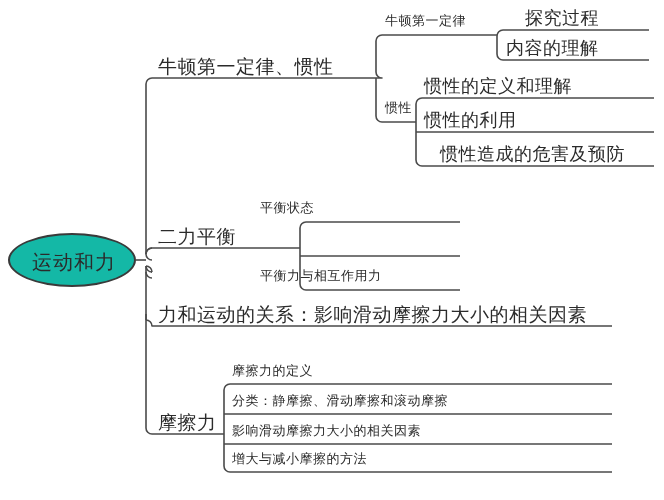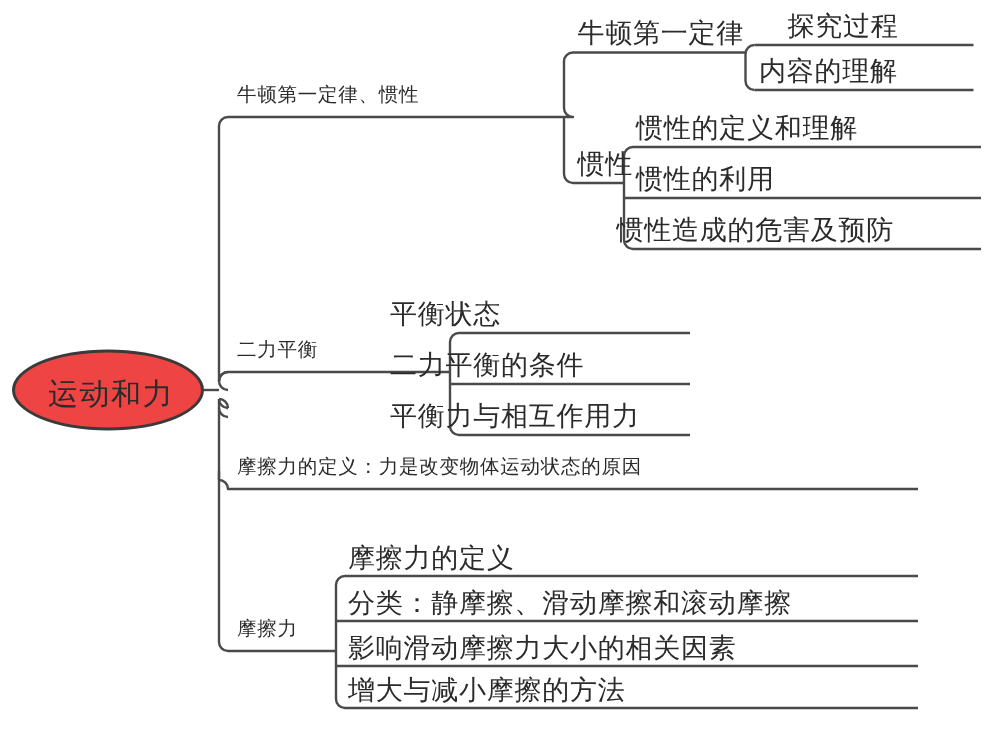--- a/index.html
+++ b/index.html
@@ -32,38 +32,38 @@
   }
   
   #root-node {
     position: absolute;
     left: 8px;
     top: 233px;
     width: 128px;
     height: 54px;
     border: 2px solid #3a3a3a;
     border-radius: 50% / 50%;
-    background: #ef4444;
+    background: #14b8a6;
     box-sizing: border-box;
   }
   #root-label {
     position: absolute;
     left: 0;
     top: 0;
     width: 128px;
     height: 54px;
     display: flex;
     align-items: center;
     justify-content: center;
     font-size: 20px;
     color: #2b2b2b;
     letter-spacing: 1px;
   }
-  .lvl2 { font-size: 13px; }
-  .lvl3 { font-size: 18px; }
+  .lvl2 { font-size: 19px; }
+  .lvl3 { font-size: 13px; }
   .lvl4 { font-size: 18px; }
   #watermark {
     position: absolute;
     left: 468px;
     top: 462px;
     font-size: 19px;
     color: #c9c9c9;
     white-space: nowrap;
     letter-spacing: 1px;
   }
@@ -132,41 +132,40 @@
   </svg>
 
   <div id="root-node">
     <div id="root-label">运动和力</div>
   </div>
 
   <div class="node-text lvl2" style="left:158px; top:57px;">牛顿第一定律、惯性</div>
 
   <div class="node-text lvl2" style="left:158px; top:227px;text-align:center;">二力平衡</div>
 
-  <div class="node-text lvl2" style="left:158px; top:305px;">摩擦力的定义：力是改变物体运动状态的原因</div>
+  <div class="node-text lvl2" style="left:158px; top:305px;">力和运动的关系：影响滑动摩擦力大小的相关因素</div>
 
   <div class="node-text lvl2" style="left:158px; top:413px;">摩擦力</div>
 
   <div class="node-text lvl3" style="left:385px; top:14px;">牛顿第一定律</div>
 
   <div class="node-text lvl3" style="left:385px; top:101px;">惯性</div>
 
   <div class="node-text lvl4" style="left:506px; top:9px;margin-left:19px;">探究过程</div>
 
   <div class="node-text lvl4" style="left:506px; top:39px;">内容的理解</div>
 
   <div class="node-text lvl4" style="left:424px; top:77px;">惯性的定义和理解</div>
 
   <div class="node-text lvl4" style="left:424px; top:111px;">惯性的利用</div>
 
-  <div class="node-text lvl4" style="left:411px; top:145px;text-align:right;">惯性造成的危害及预防</div>
+  <div class="node-text lvl4" style="left:440px; top:145px;text-align:right;">惯性造成的危害及预防</div>
 
   <div class="node-text lvl3" style="left:260px; top:201px;">平衡状态</div>
 
-  <div class="node-text lvl3" style="left:260px; top:235px;">二力平衡的条件</div>
 
   <div class="node-text lvl3" style="left:260px; top:269px;">平衡力与相互作用力</div>
 
   <div class="node-text lvl3" style="left:232px; top:364px;">摩擦力的定义</div>
 
   <div class="node-text lvl3" style="left:232px; top:394px;">分类：静摩擦、滑动摩擦和滚动摩擦</div>
 
   <div class="node-text lvl3" style="left:232px; top:424px;">影响滑动摩擦力大小的相关因素</div>
 
   <div class="node-text lvl3" style="left:232px; top:452px;text-align:right;">增大与减小摩擦的方法</div>

